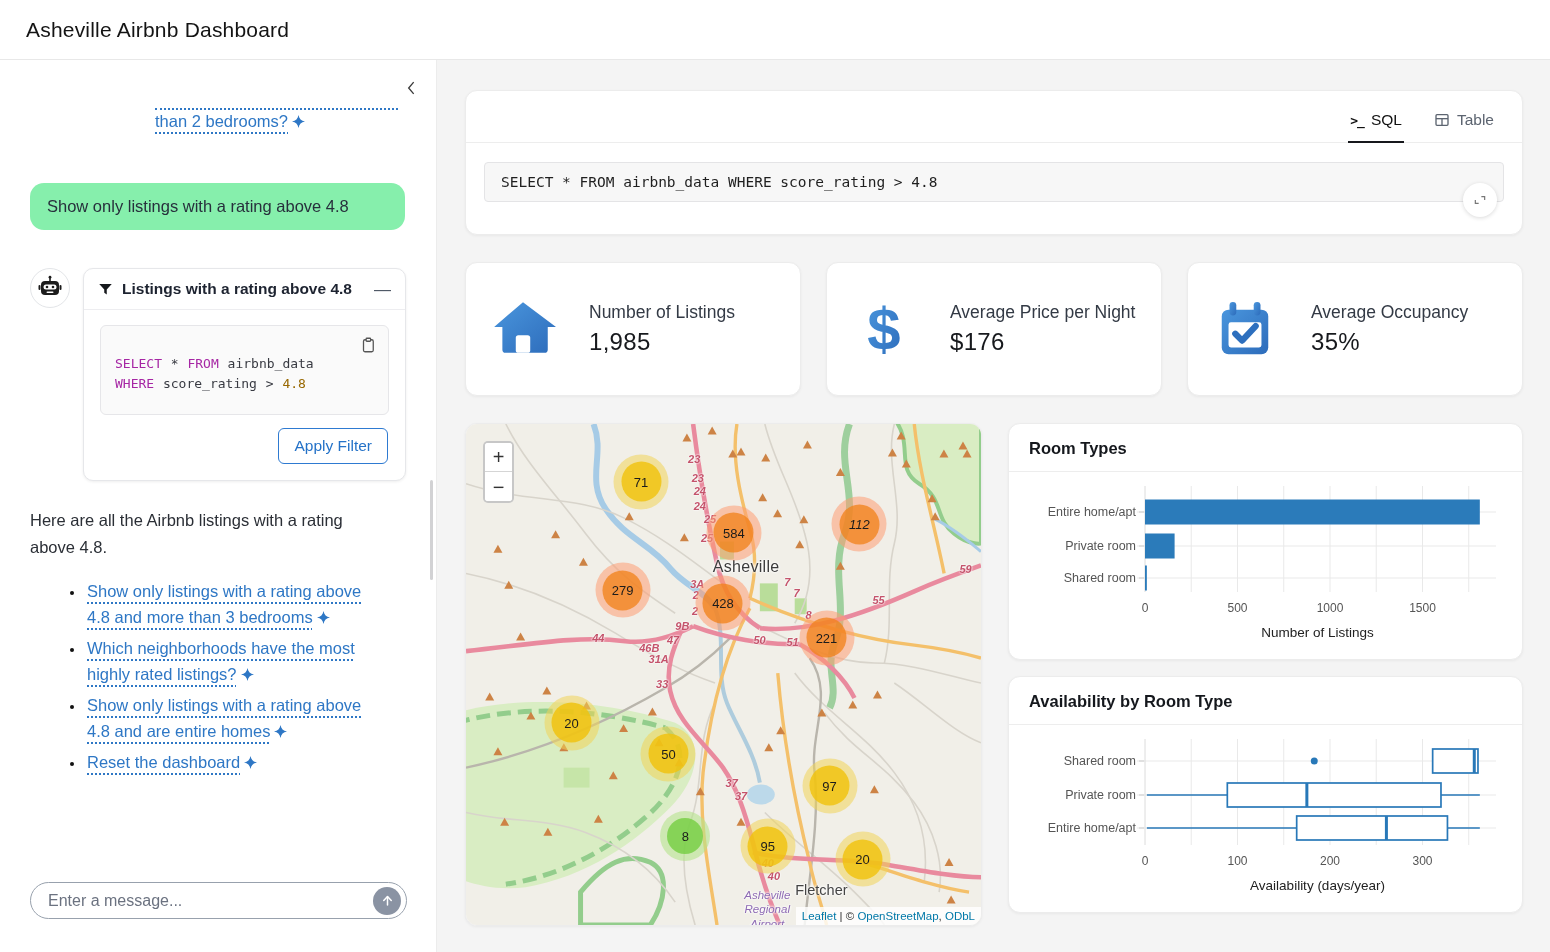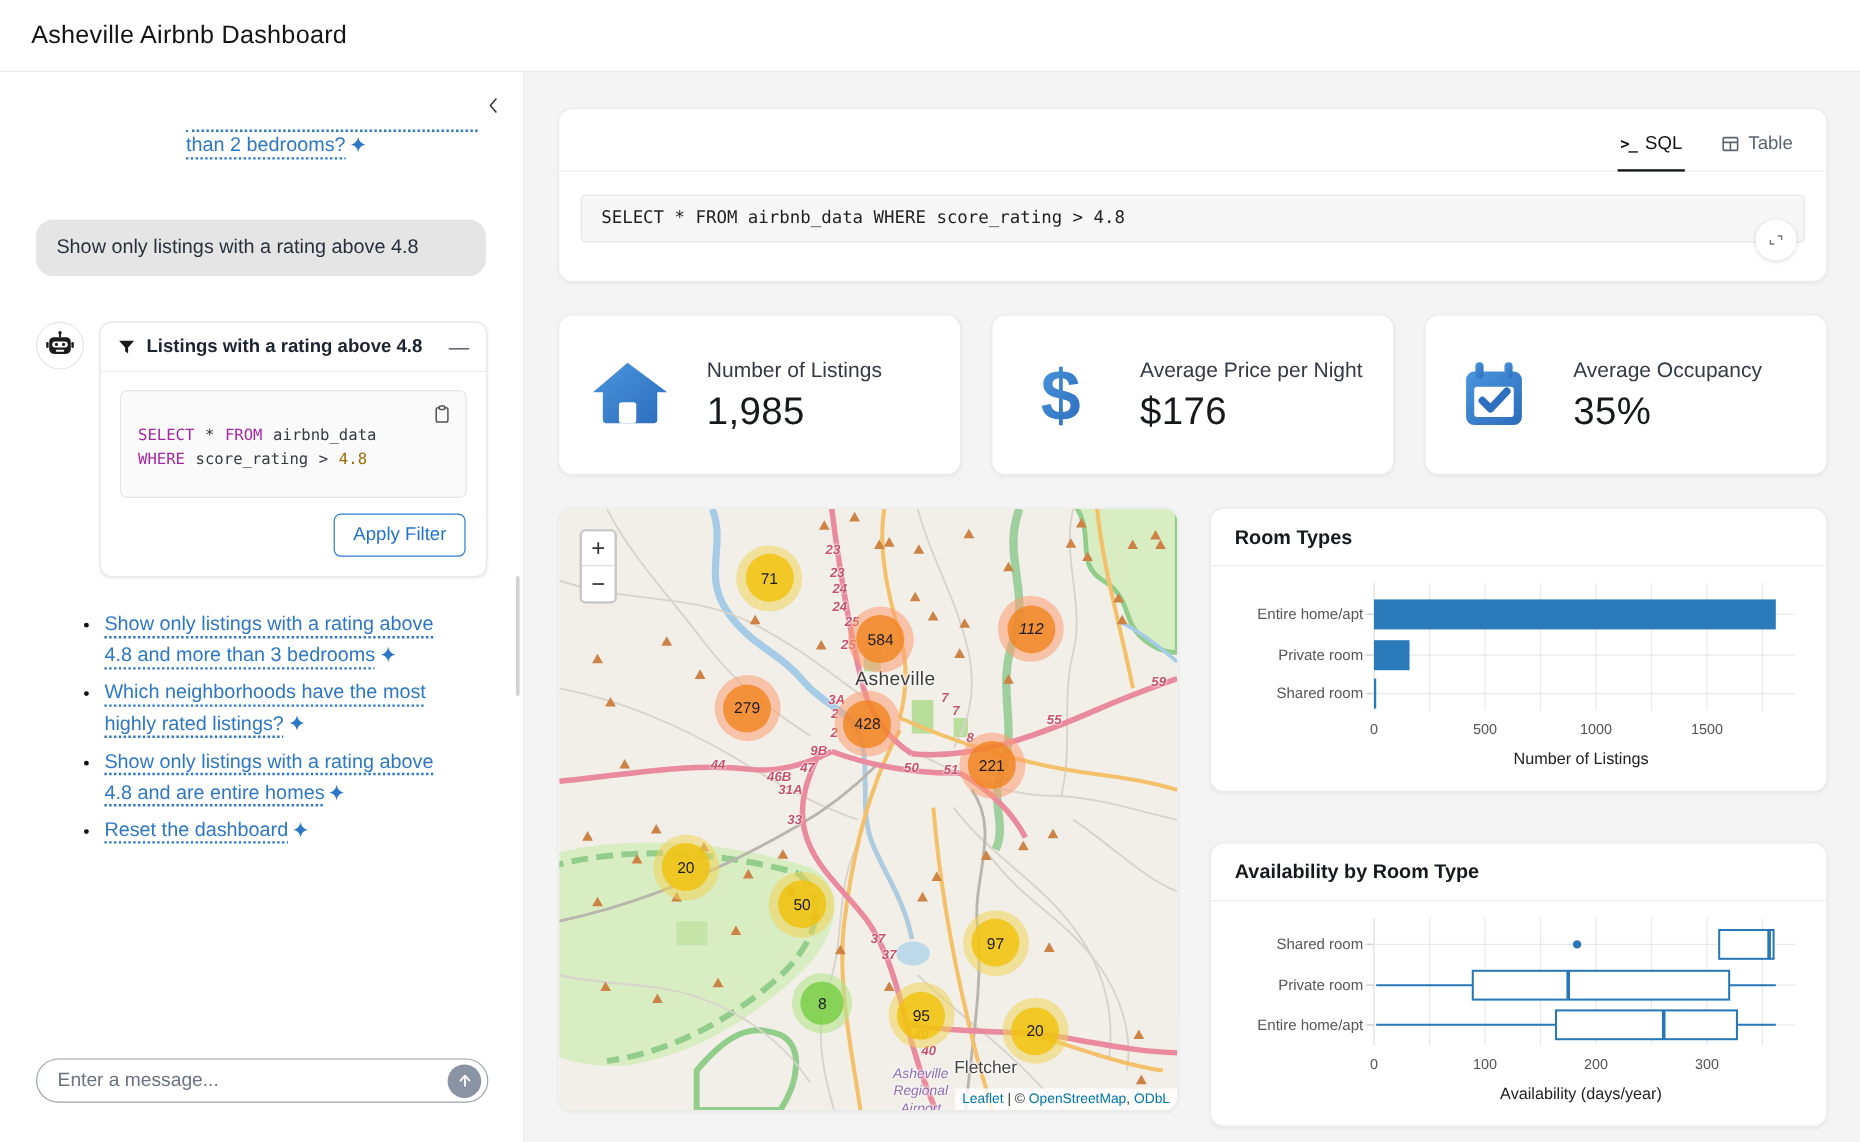--- a/index.html
+++ b/index.html
@@ -15,21 +15,21 @@
   
   .sidebar { position:relative; width:437px; background:#fff; border-right:1px solid #ececec; flex:none; }
   .collapse-btn { position:absolute; top:18px; right:13px; width:22px; height:22px; background:none; border:none; cursor:pointer; }
   .chat-scroll { position:absolute; top:0; left:0; right:8px; bottom:92px; padding:48px 22px 0 30px; overflow:hidden; }
 
   .clipped-link { margin-left:125px; width:243px; }
   .clipped-link .topdots { border-top:2px dotted #2e77c5; height:4px; }
   a.chat-link { color:#2e77c5; text-decoration:underline; text-decoration-style:dotted; text-decoration-thickness:1.5px; text-underline-offset:5px; font-size:16.5px; cursor:pointer; }
   .star { width:13px; height:13px; margin-left:4px; vertical-align:-1px; }
 
-  .user-bubble { margin-top:52px; background:#e5e5e5; border-radius:14px; padding:14px 17px; font-size:16.5px; color:#27303c; width:375px; }
+  .user-bubble { margin-top:52px; background:#86efac; border-radius:14px; padding:14px 17px; font-size:16.5px; color:#27303c; width:375px; }
 
   .bot-row { display:flex; margin-top:38px; }
   .bot-avatar { width:40px; height:40px; border-radius:50%; border:1px solid #e3e5e8; background:#fff; flex:none; display:flex; align-items:center; justify-content:center; }
   .filter-card { margin-left:13px; width:325px; background:#fff; border:1px solid #e6e7ea; border-radius:10px; box-shadow:0 1px 3px rgba(0,0,0,.07); }
   .filter-head { display:flex; align-items:center; padding:11px 14px; border-bottom:1px solid #ededf0; }
   .filter-head .f-title { font-size:15.5px; font-weight:700; color:#1d2330; margin-left:9px; flex:1; }
   .minimize-btn { background:none; border:none; color:#4b5563; font-size:17px; cursor:pointer; line-height:1; }
   .code-block { position:relative; margin:15px 16px 0; background:#fafafa; border:1px solid #e6e6e9; border-radius:6px; padding:28px 14px 20px; }
   .code-block code { font-family:"DejaVu Sans Mono", monospace; font-size:13px; line-height:1.55; color:#383a42; display:block; width:240px; word-spacing:1px; }
   .code-block .kw { color:#a626a4; }
@@ -63,21 +63,21 @@
   .ticon { font-family:"DejaVu Sans Mono", monospace; font-weight:700; font-size:13px; letter-spacing:-1px; }
   .query-box { position:relative; margin:19px 18px 0; background:#f7f7f7; border:1px solid #e4e4e6; border-radius:4px; padding:10px 16px; }
   .query-box code { font-family:"DejaVu Sans Mono", monospace; font-size:14.5px; color:#1f1f1f; }
   .expand-btn { position:absolute; right:6px; bottom:-16px; width:34px; height:34px; border-radius:50%; background:#fff; border:none; box-shadow:0 1px 4px rgba(0,0,0,.15); cursor:pointer; display:flex; align-items:center; justify-content:center; }
 
   .stats-row { display:flex; gap:25px; margin-top:27px; }
   .stat-card { flex:1; height:134px; display:flex; align-items:center; padding:0 24px; }
   .stat-icon { width:66px; height:66px; flex:none; display:flex; align-items:center; justify-content:center; }
   .stat-text { margin-left:33px; }
   .stat-label { font-size:17.5px; color:#333a45; }
-  .stat-value { font-size:32px; color:#17191d; margin-top:5px; font-weight:500; letter-spacing:.3px; }
+  .stat-value { font-size:24px; color:#17191d; margin-top:5px; font-weight:500; letter-spacing:.3px; }
 
   .bottom-grid { display:flex; gap:26px; margin-top:27px; }
 
   
   .map-card { width:517px; height:503px; position:relative; overflow:hidden; }
   .map-card svg.tiles { position:absolute; inset:0; }
   .zoom-ctl { position:absolute; top:17px; left:17px; width:31px; background:#fff; border:2px solid rgba(0,0,0,.22); border-radius:5px; overflow:hidden; z-index:5; }
   .zoom-ctl button { display:block; width:100%; height:29px; background:#fff; border:none; font-size:20px; color:#333; cursor:pointer; line-height:1; }
   .zoom-ctl button:first-child { border-bottom:1px solid #d5d5d5; }
   .cluster { position:absolute; transform:translate(-50%,-50%); border-radius:50%; display:flex; align-items:center; justify-content:center; z-index:4; cursor:pointer; }
@@ -90,21 +90,21 @@
   .cluster.small .inner { width:36px; height:36px; background:rgba(110,204,57,.75); }
   .map-label { position:absolute; transform:translate(-50%,-50%); z-index:3; white-space:nowrap; text-shadow:0 0 3px #fff,0 0 3px #fff,0 0 3px #fff; }
   .map-label.city { font-size:16px; color:#3c3c3c; letter-spacing:.3px; }
   .map-label.town { font-size:14.5px; color:#444; }
   .map-label.airport { font-size:11.5px; color:#8e6bb4; font-style:italic; text-align:center; white-space:normal; width:80px; line-height:1.25; }
   .road-ref { position:absolute; transform:translate(-50%,-50%); font-size:11px; font-style:italic; font-weight:700; color:#c4536b; z-index:2; text-shadow:0 0 2px #fff,0 0 2px #fff; }
   .attribution { position:absolute; right:0; bottom:0; background:rgba(255,255,255,.82); font-size:11.5px; color:#333; padding:3px 6px; z-index:6; }
   .attribution a { color:#0078a8; text-decoration:none; cursor:pointer; }
 
   
-  .charts-col { display:flex; flex-direction:column; gap:42px; width:515px; }
+  .charts-col { display:flex; flex-direction:column; gap:16px; width:515px; }
   .chart-card { height:237px; }
   .chart-title { font-size:16.5px; font-weight:700; color:#15181d; padding:15px 20px 13px; border-bottom:1px solid #ededed; }
   .chart-card svg { display:block; margin:0 auto; }
   .axis-text { font-size:12px; fill:#555; }
   .cat-text { font-size:12.5px; fill:#555; }
   .xtitle { font-size:13.5px; fill:#222; }
 </style>
 </head>
 <body>
 
@@ -163,20 +163,21 @@
             </button>
             <code id="sidebar-sql"><span class="kw">SELECT</span> * <span class="kw">FROM</span> airbnb_data <span class="kw">WHERE</span> score_rating &gt; <span class="num">4.8</span></code>
           </div>
           <div class="filter-foot">
             <button class="apply-btn">Apply Filter</button>
           </div>
         </div>
       </div>
 
       <div class="assistant-block">
+        <p>Here are all the Airbnb listings with a rating above 4.8.</p>
         <ul id="suggestion-list">
             <li><a class="chat-link">Show only listings with a rating above 4.8 and more than 3 bedrooms</a><svg class="star" viewBox="0 0 24 24">
                 <path d="M12 0 C13.2 7 17 10.8 24 12 C17 13.2 13.2 17 12 24 C10.8 17 7 13.2 0 12 C7 10.8 10.8 7 12 0 Z" fill="#2e77c5"></path>
               </svg></li>
             <li><a class="chat-link">Which neighborhoods have the most highly rated listings?</a><svg class="star" viewBox="0 0 24 24">
                 <path d="M12 0 C13.2 7 17 10.8 24 12 C17 13.2 13.2 17 12 24 C10.8 17 7 13.2 0 12 C7 10.8 10.8 7 12 0 Z" fill="#2e77c5"></path>
               </svg></li>
             <li><a class="chat-link">Show only listings with a rating above 4.8 and are entire homes</a><svg class="star" viewBox="0 0 24 24">
                 <path d="M12 0 C13.2 7 17 10.8 24 12 C17 13.2 13.2 17 12 24 C10.8 17 7 13.2 0 12 C7 10.8 10.8 7 12 0 Z" fill="#2e77c5"></path>
               </svg></li>

